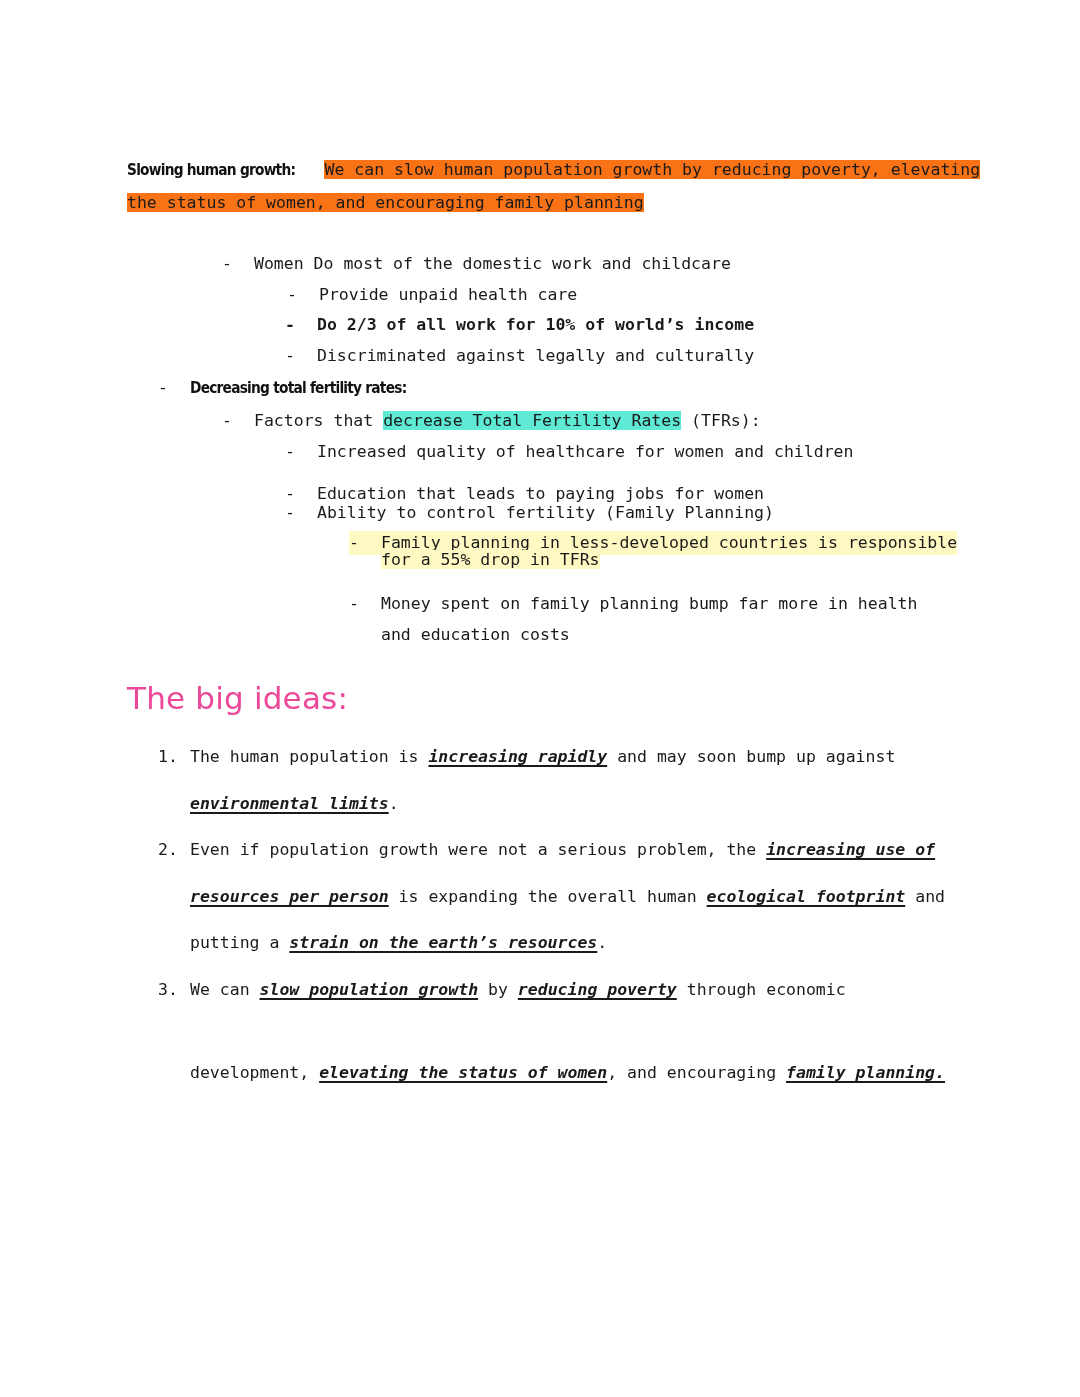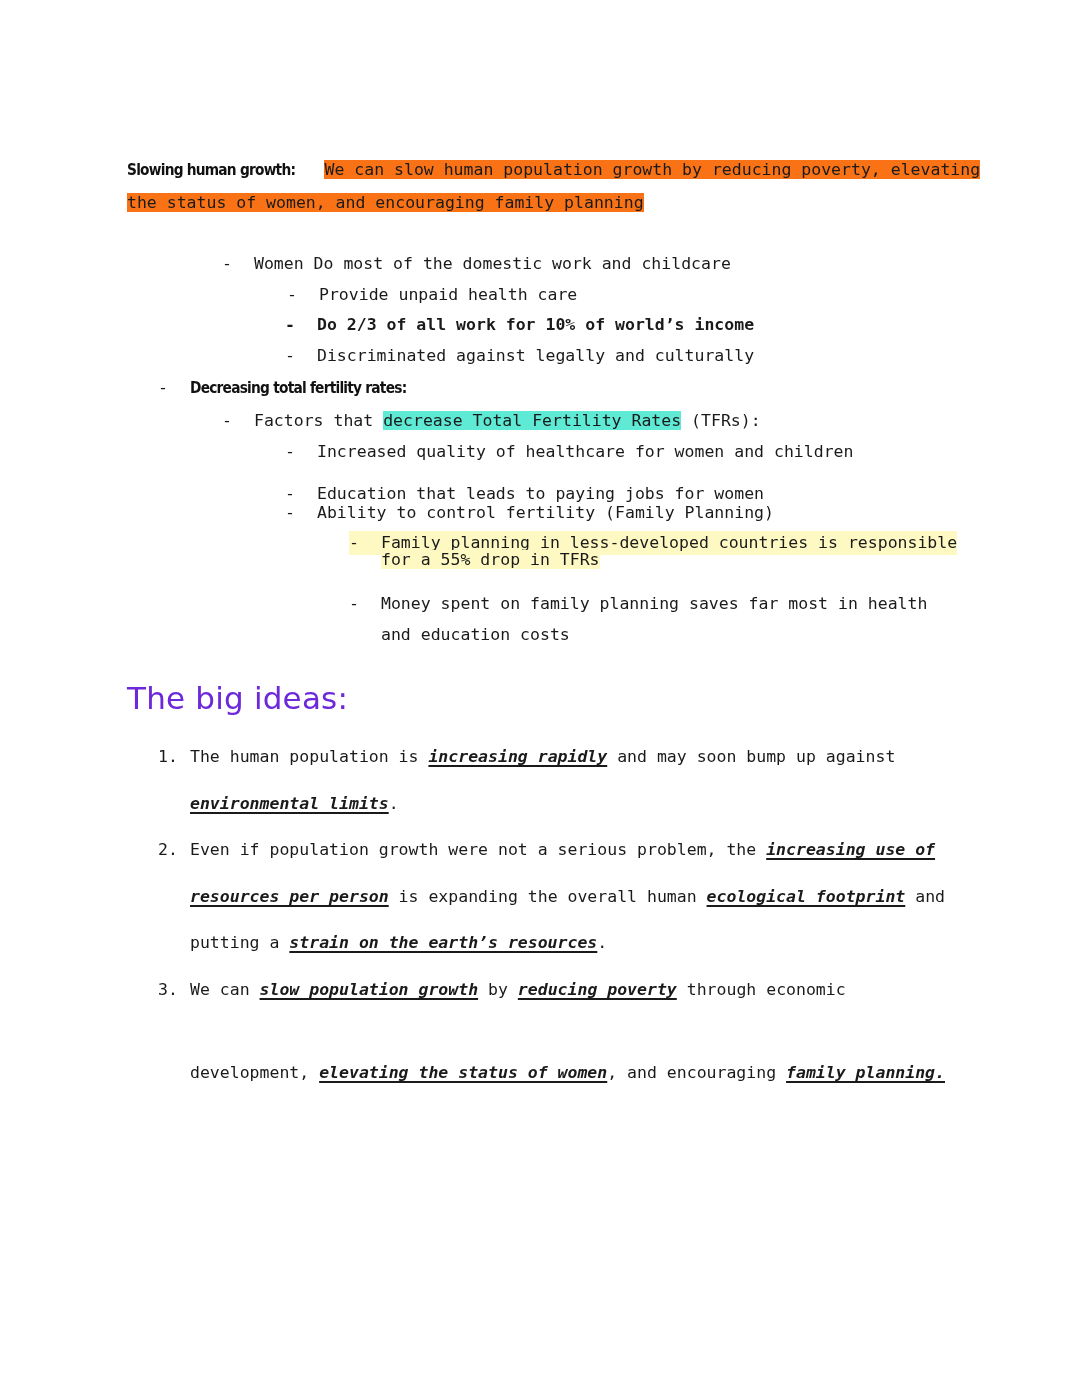--- a/index.html
+++ b/index.html
@@ -6,21 +6,21 @@
     body { width: 1080px; height: 1397px; position: relative; overflow: hidden; }
     .page { position: absolute; left: 0; top: 0; width: 1080px; height: 1397px; }
     .mono { font-family: "DejaVu Sans Mono", "Liberation Mono", monospace; font-size: 16.5px; color: #1a1a1a; }
     .hand { font-family: "DejaVu Sans", sans-serif; font-size: 16px; letter-spacing: -0.9px; font-weight: bold; color: #111; transform: scaleX(0.86); transform-origin: left center; display: inline-block; }
     .line { position: absolute; white-space: nowrap; line-height: 24px; }
     .hl-blue { background: #f97316; }
     .hl-green { background: #5eead4; }
     .hl-lgreen { background: #fef9c3; }
     .dash { display: inline-block; width: 32px; }
     .bold { font-weight: bold; }
-    .heading { position: absolute; left: 127px; top: 680px; font-family: "DejaVu Sans", sans-serif; font-size: 31px; color: #6d28d9; font-weight: normal; letter-spacing: 0.2px; }
+    .heading { position: absolute; left: 127px; top: 680px; font-family: "DejaVu Sans", sans-serif; font-size: 31px; color: #ec4899; font-weight: normal; letter-spacing: 0.2px; }
     .key { font-weight: bold; font-style: italic; text-decoration: underline; text-decoration-thickness: 2px; text-underline-offset: 3px; }
     .num { display: inline-block; width: 32px; }
   </style>
 </head>
 <body>
 
 <div class="page">
 
   <div class="line mono" style="left:127px; top:158px;">
     <span class="hand">Slowing human growth:</span>
@@ -58,21 +58,21 @@
   <div class="line mono" style="left:285px; top:501px;">
     <span class="dash">-</span><span>Ability to control fertility (Family Planning)</span>
   </div>
   <div class="line mono hl-lgreen" style="left:349px; top:531px;">
     <span class="dash">-</span><span>Family planning in less-developed countries is responsible</span>
   </div>
   <div class="line mono" style="left:381px; top:548px;">
     <span class="hl-lgreen">for a 55% drop in TFRs</span>
   </div>
   <div class="line mono" style="left:349px; top:592px;">
-    <span class="dash">-</span><span>Money spent on family planning saves far most in health</span>
+    <span class="dash">-</span><span>Money spent on family planning bump far more in health</span>
   </div>
   <div class="line mono" style="left:381px; top:623px;">
     <span>and education costs</span>
   </div>
 
   <div class="heading">The big ideas:</div>
 
   <div class="line mono" style="left:158px; top:745px;">
     <span class="num">1.</span><span>The human population is </span><span class="key">increasing rapidly</span><span> and may soon bump up against</span>
   </div>

